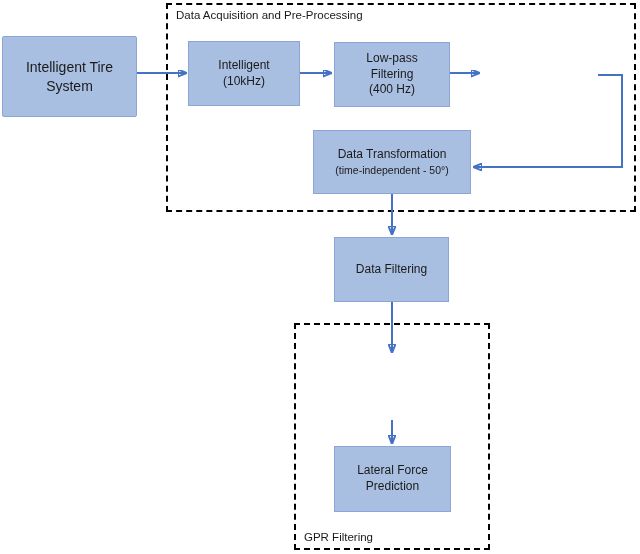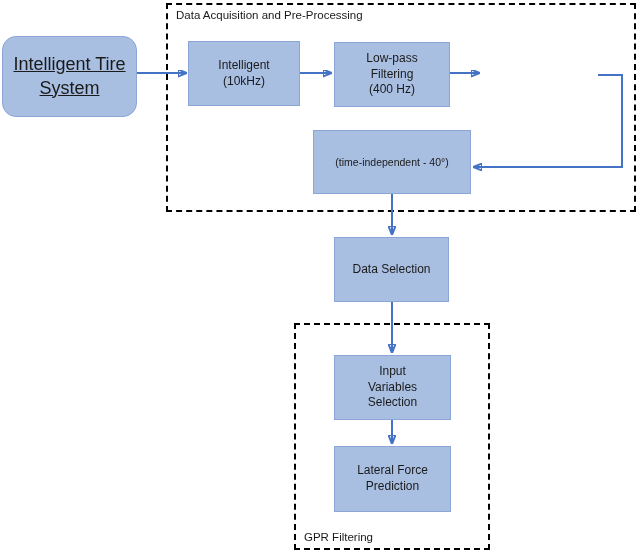--- a/index.html
+++ b/index.html
@@ -46,21 +46,21 @@
     display:flex;
     flex-direction:column;
     align-items:center;
     justify-content:center;
     text-align:center;
     white-space:pre-line;
     font-size:12px;
     line-height:1.3;
     color:var(--text);
   }
-  .node.rounded{border-radius:14px;font-size:18px;text-decoration:underline;}
+  .node.rounded{border-radius:2px;font-size:14px;}
   .node .sub{font-size:10.5px;line-height:1.2;margin-top:1px;}
   
   #n-its      {left:2px;  top:36px;  width:135px; height:81px;}
   #n-acq      {left:188px;top:41px;  width:112px; height:65px;}
   #n-lpf      {left:334px;top:42px;  width:116px; height:65px;}
   #n-cpe      {left:482px;top:42px;  width:116px; height:64px;}
   #n-dt       {left:313px;top:130px; width:158px; height:64px;}
   #n-da       {left:334px;top:237px; width:115px; height:65px;}
   #n-ivs      {left:334px;top:355px; width:117px; height:65px;}
   #n-lfp      {left:334px;top:446px; width:117px; height:66px;}
@@ -103,25 +103,23 @@
 
   <div class="node" id="n-acq">Intelligent
 (10kHz)</div>
 
   <div class="node" id="n-lpf">Low-pass
 Filtering
 (400 Hz)</div>
 
 
   <div class="node" id="n-dt">
-    <div class="sub">(time-independent - 40°)</div>
+    <div>Data Transformation</div>
+    <div class="sub">(time-independent - 50°)</div>
   </div>
 
-  <div class="node" id="n-da">Data Selection</div>
+  <div class="node" id="n-da">Data Filtering</div>
 
-  <div class="node" id="n-ivs">Input
-Variables
-Selection</div>
 
   <div class="node" id="n-lfp">Lateral Force
 Prediction</div>
 
 </div>
 
 </body></html>

